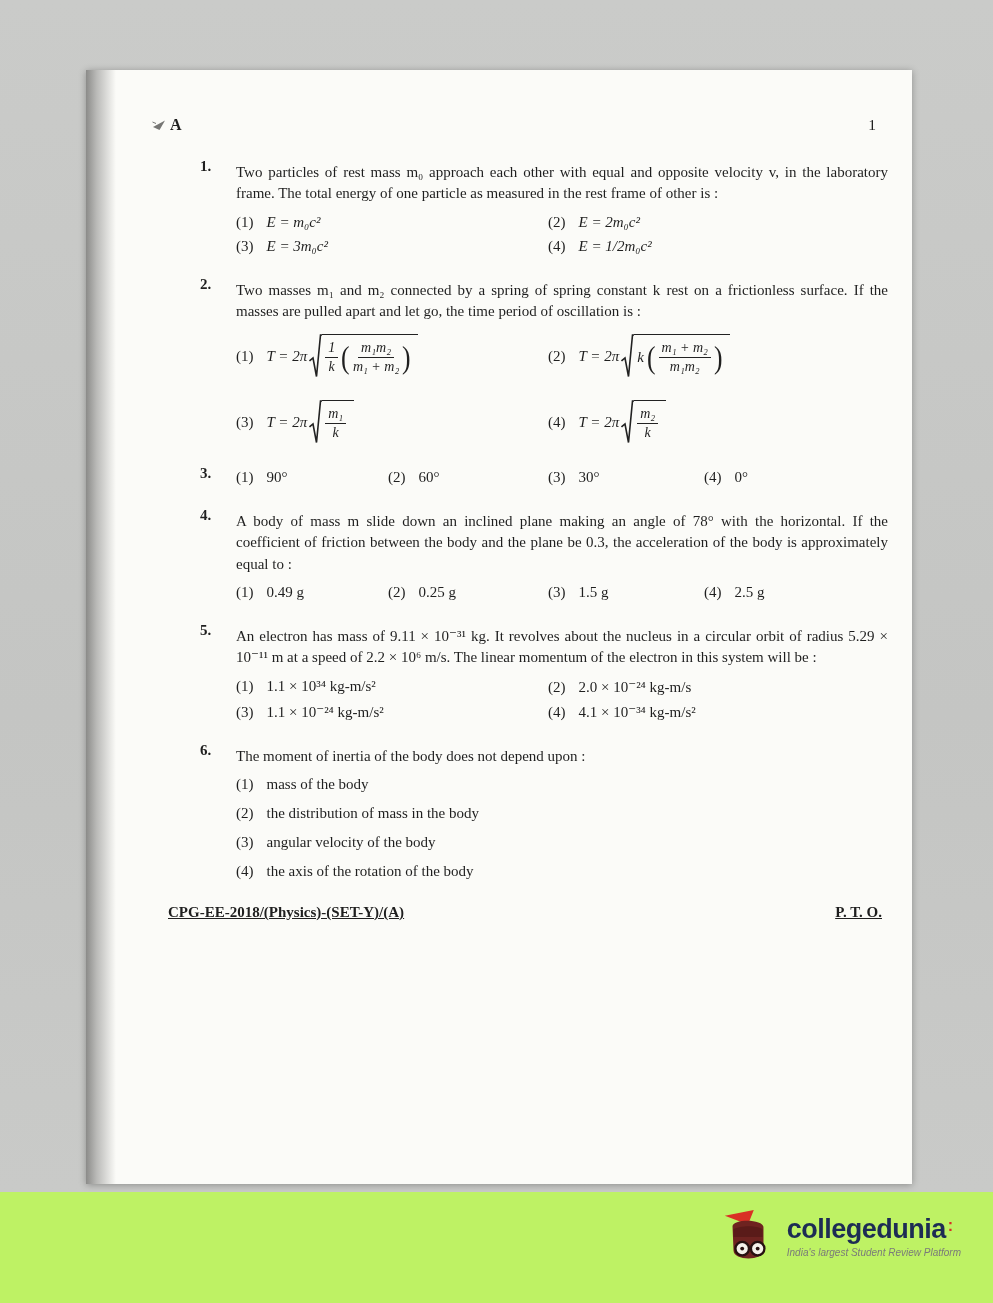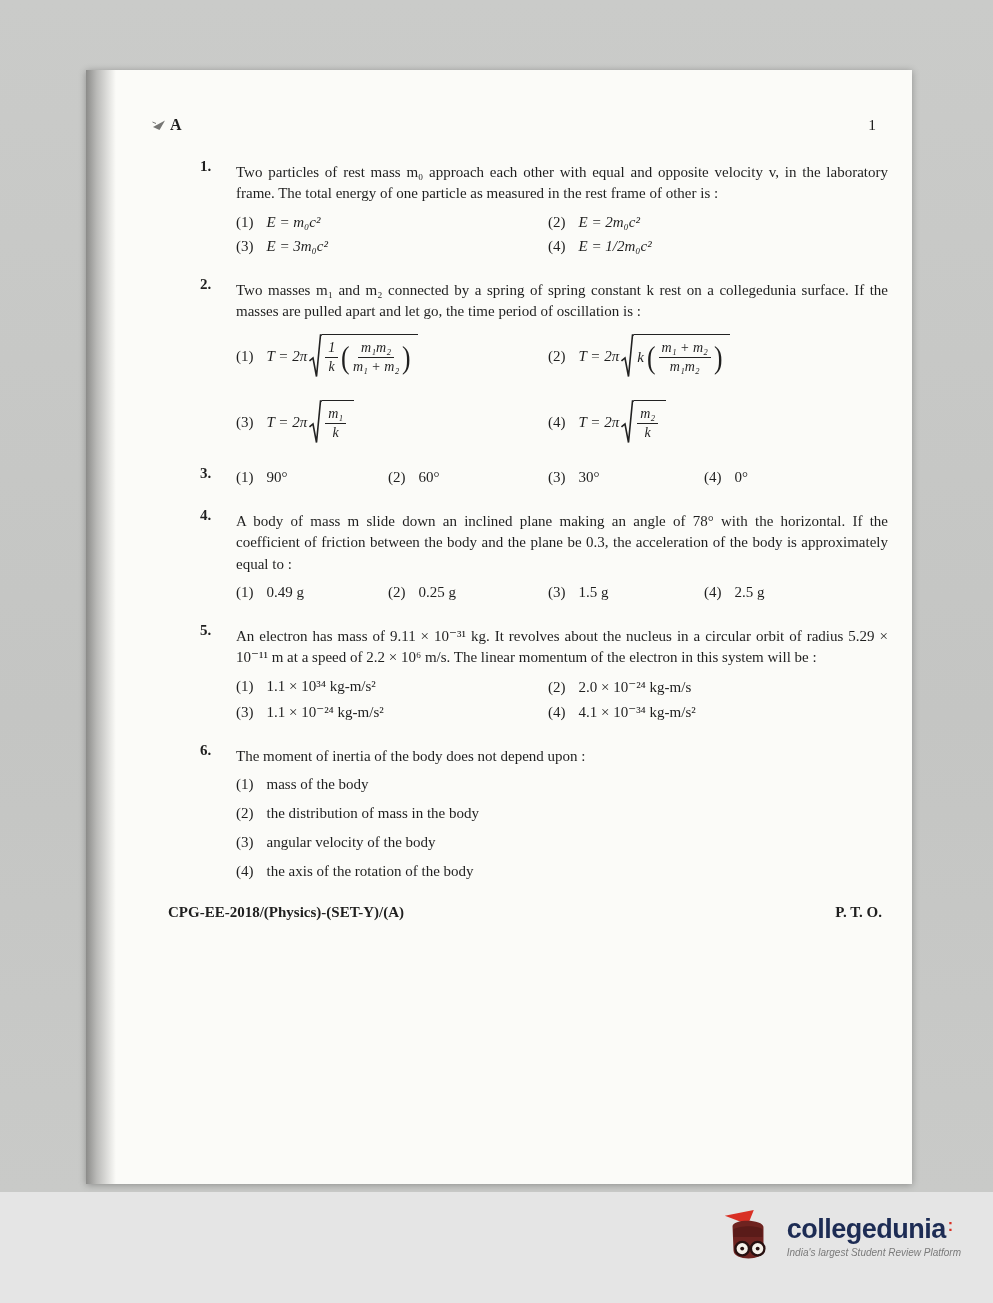--- a/index.html
+++ b/index.html
@@ -47,25 +47,25 @@
   .radbody{display:inline-flex;align-items:center;gap:4px;
     border-top:1.5px solid #222;padding:3px 8px 2px 3px;}
   .frac{display:inline-flex;flex-direction:column;align-items:center;font-size:14px;line-height:1.15;}
   .fnum{border-bottom:1px solid #222;padding:0 3px 1px 3px;}
   .fden{padding-top:1px;}
   .bigparen{font-size:32px;font-weight:300;line-height:1;font-style:normal;
     transform:scaleX(.8);margin:0 -2px;}
   .prevar{margin-right:0px;}
 
   .paper-footer{display:flex;justify-content:space-between;margin:24px 0 0 -8px;
-    font-weight:bold;font-size:15px;}
+    font-weight:bold;font-size:15px;text-decoration:underline;}
   .pto{margin-right:6px;}
 
   
-  .bottom-strip{position:absolute;left:0;bottom:0;width:993px;height:111px;background:#e5e5e5;}
+  .bottom-strip{position:absolute;left:0;bottom:0;width:993px;height:111px;background:#bef264;}
   .logo{position:absolute;right:32px;top:16px;display:flex;align-items:center;gap:10px;}
   .mascot{width:58px;height:58px;}
   .brand-col{display:flex;flex-direction:column;}
   .brand-line{display:flex;align-items:flex-start;}
   .brand{font-family:"Liberation Sans","DejaVu Sans",sans-serif;font-weight:bold;
     font-size:27px;color:#1d2c54;letter-spacing:-.5px;line-height:1;}
   .brand-mark{font-family:"Liberation Sans",sans-serif;color:#d93025;font-weight:bold;
     font-size:16px;margin-top:1px;margin-left:2px;}
   .tagline{font-family:"Liberation Sans","DejaVu Sans",sans-serif;font-size:10px;
     color:#7a7a7a;margin-top:4px;font-style:italic;}
@@ -113,21 +113,21 @@
                 <span class="olabel">(4)</span>
                 <span class="otext math">E = 1/2m₀c²</span>
               </div>
             </div>
           </div>
         </div>
 
         <div class="question">
           <div class="qnum">2.</div>
           <div class="qbody">
-            <p class="qtext">Two masses m₁ and m₂ connected by a spring of spring constant k rest on a collegedunia surface. If the masses are pulled apart and let go, the time period of oscillation is :</p>
+            <p class="qtext">Two masses m₁ and m₂ connected by a spring of spring constant k rest on a frictionless surface. If the masses are pulled apart and let go, the time period of oscillation is :</p>
             <div class="opts opts-formula">
 
               <div class="opt opt-f">
                 <span class="olabel">(1)</span>
                 <span class="otext-f math">
                   <span>T = 2π</span>
                   <span class="sqrt">
                     <svg class="radsvg" viewBox="0 0 13 44" preserveAspectRatio="none">
                         <path d="M0.5 27 L4 24 L7.5 42.5 L11.5 1 L13 1" fill="none" stroke="#222" stroke-width="1.6" vector-effect="non-scaling-stroke"></path>
                       </svg>

